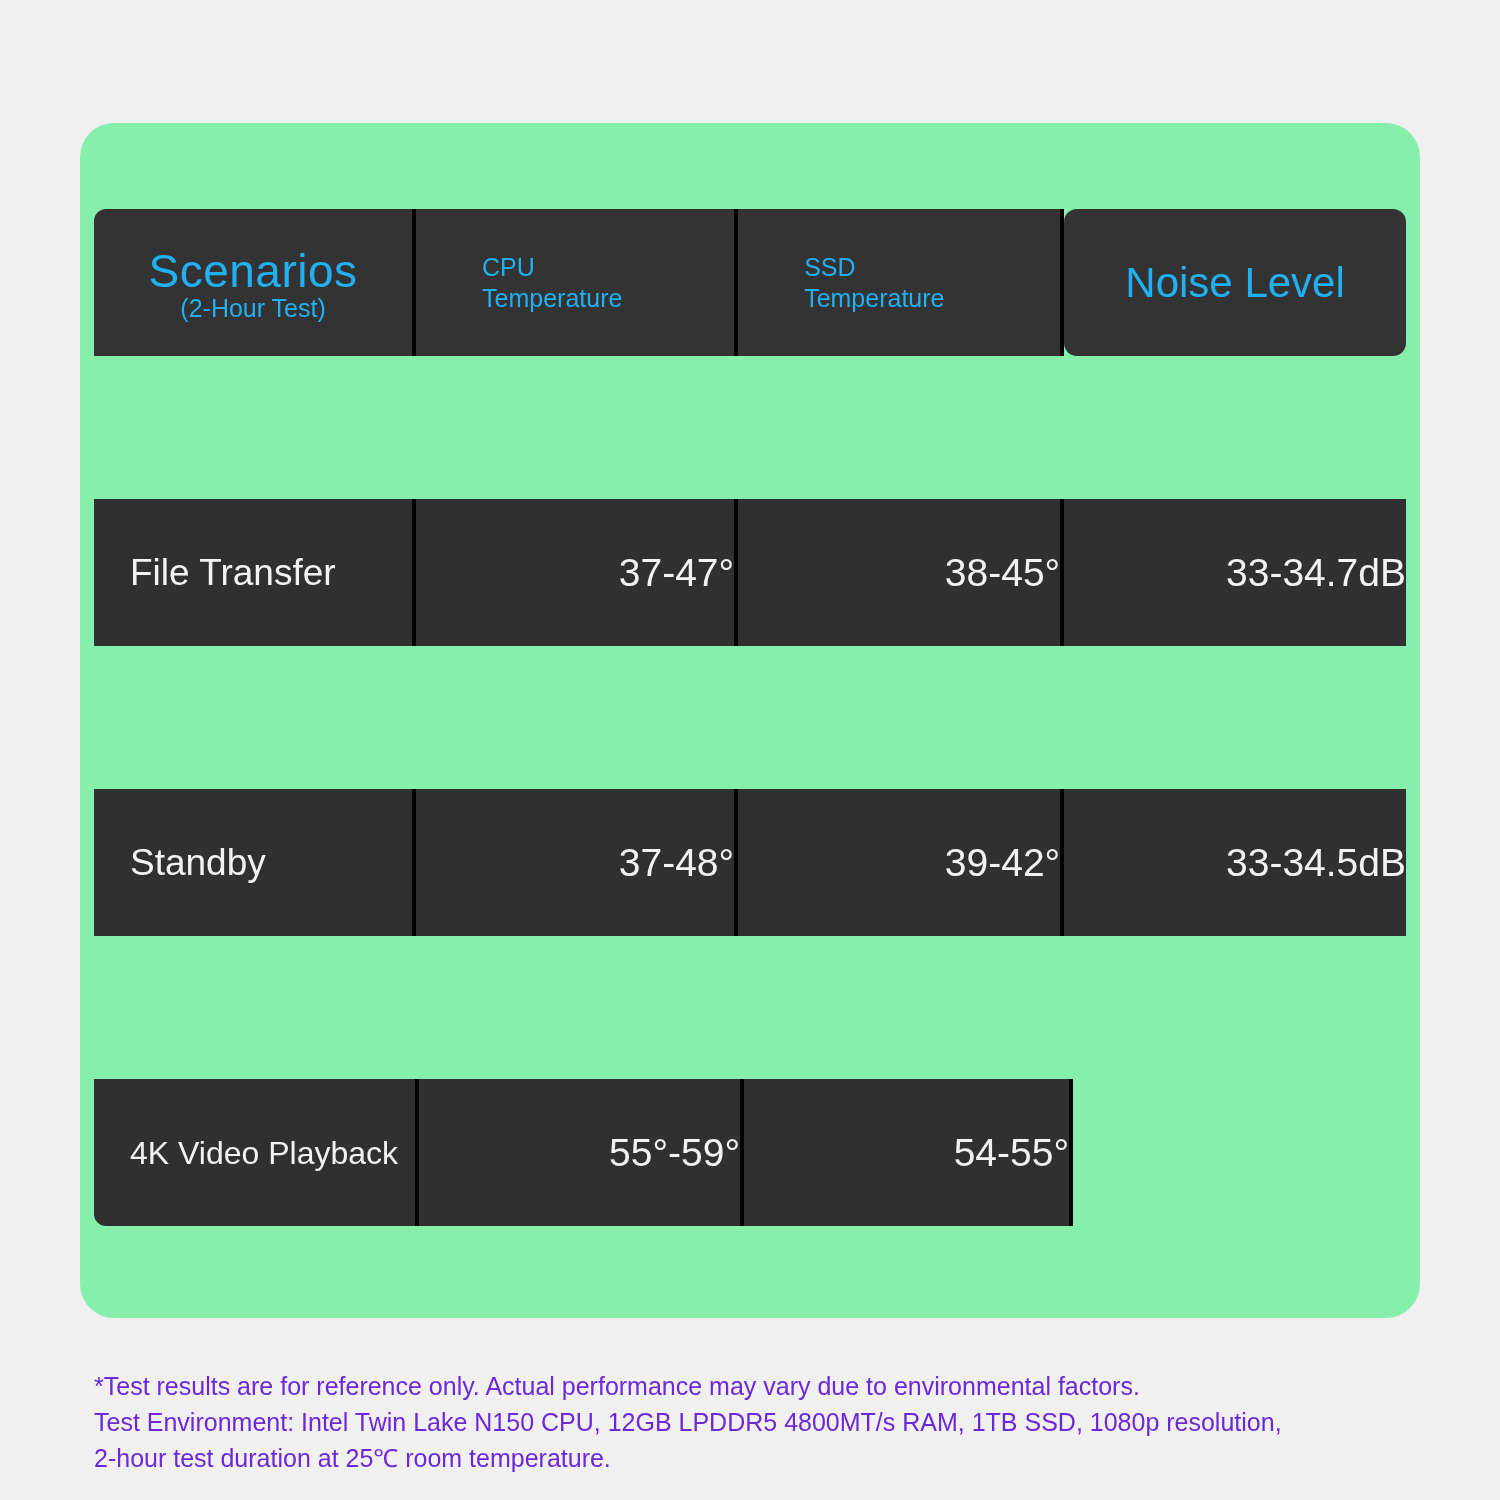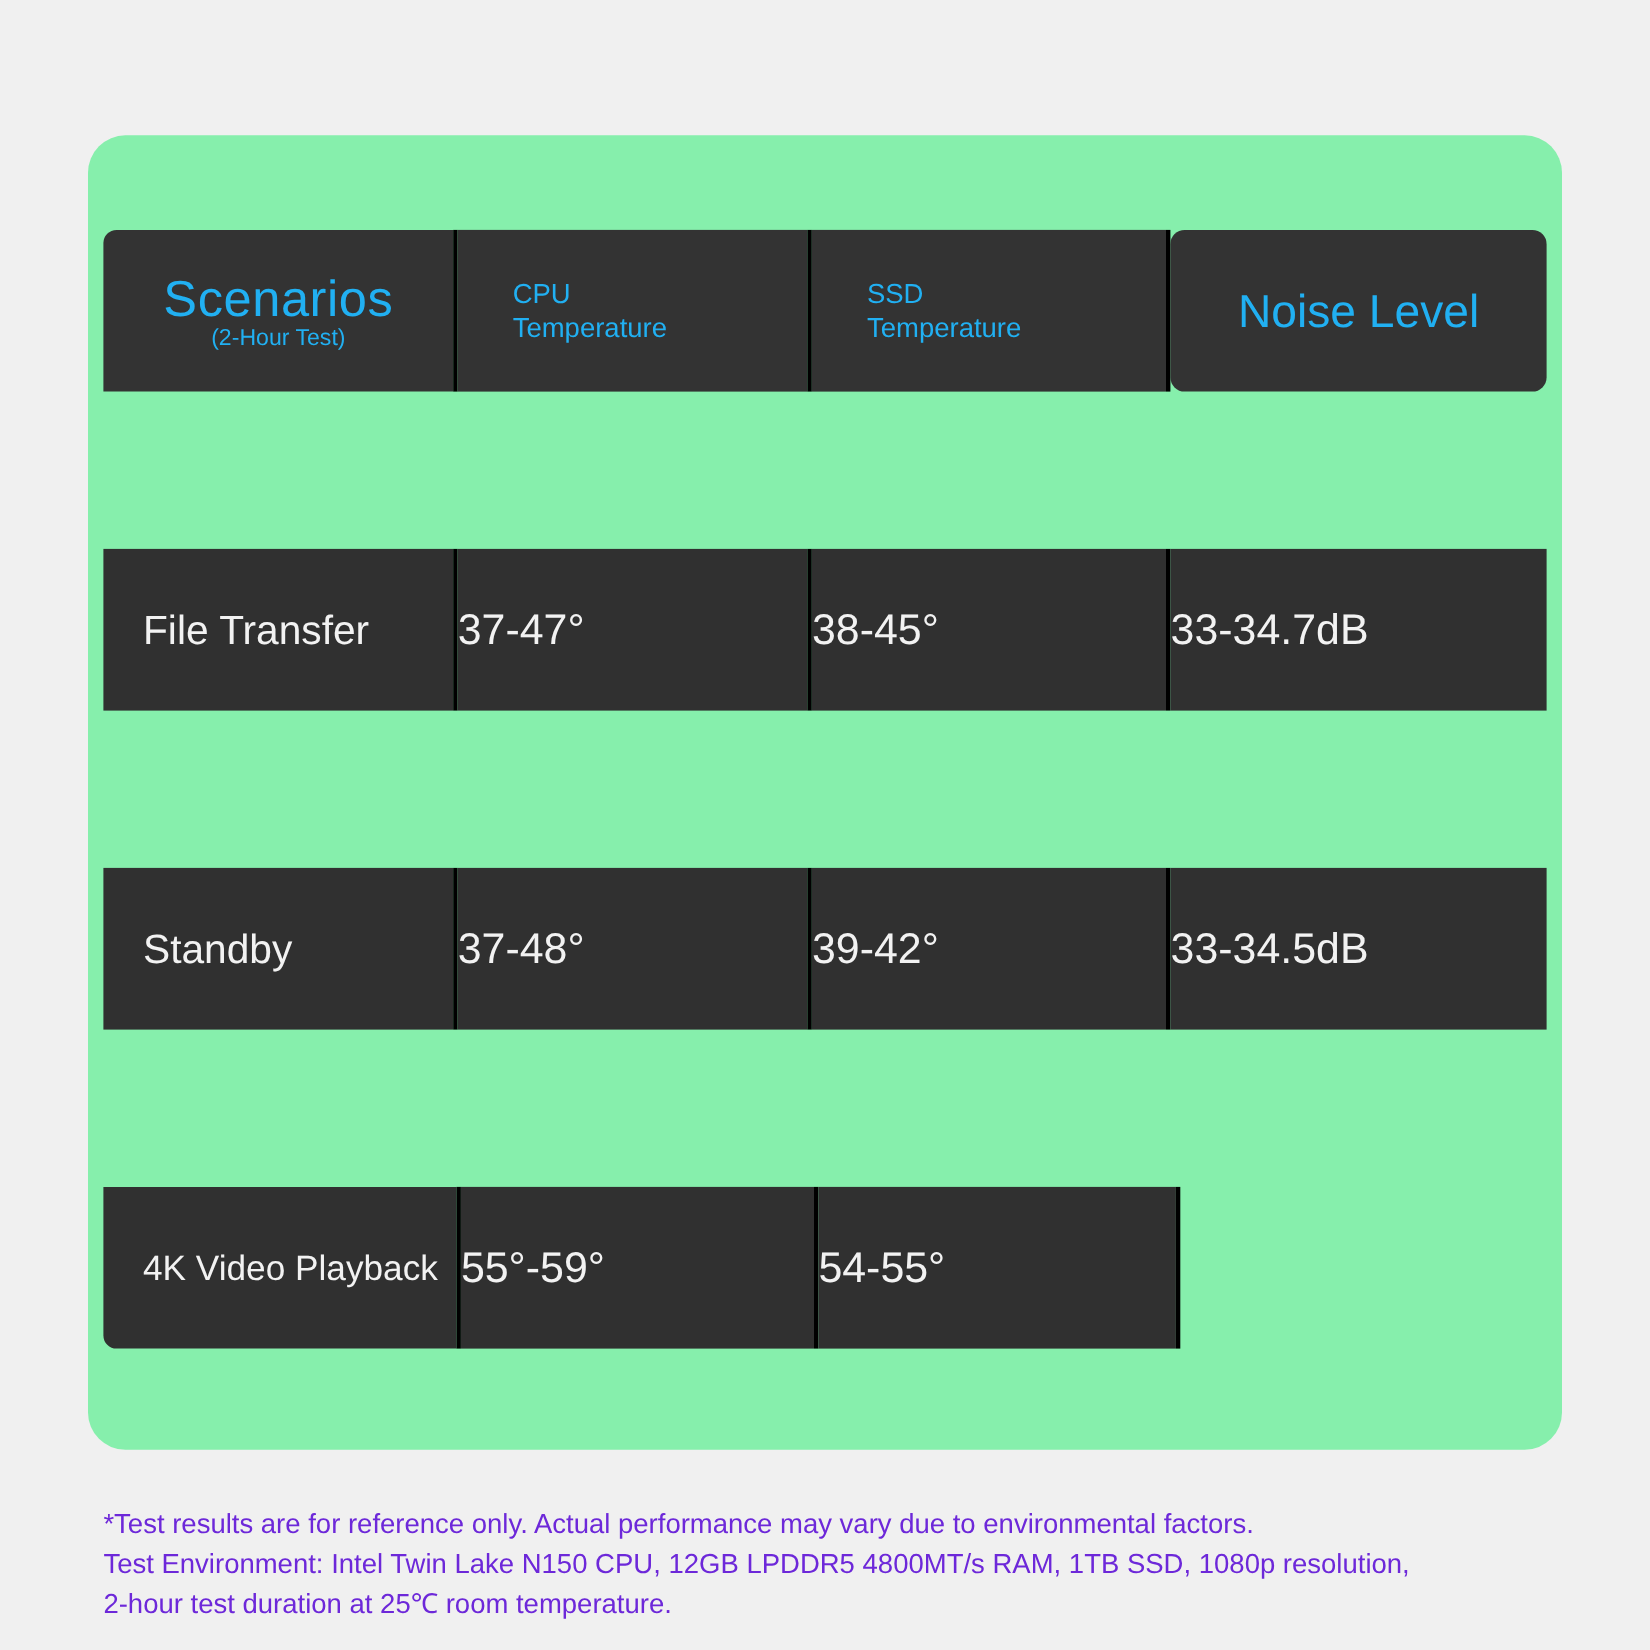--- a/index.html
+++ b/index.html
@@ -85,27 +85,27 @@
   }
 
   .h-scenarios-main {
     color: #21b0f2;
     font-size: 46px;
     line-height: 48px;
     letter-spacing: 0.5px;
   }
   .h-scenarios-sub {
     color: #21b0f2;
-    font-size: 21px;
+    font-size: 25px;
     line-height: 22px;
     margin-top: 2px;
   }
 
   .h-two-line {
-    padding-left: 50px;
+    padding-left: 66px;
     color: #21b0f2;
     font-size: 25px;
     line-height: 31px;
   }
   .h-two-line .l1 { display: block; }
   .h-two-line .l2 { display: block; }
 
   .h-noise {
     color: #21b0f2;
     font-size: 42px;
@@ -127,21 +127,21 @@
     white-space: nowrap;
   }
   .scenario-label.small {
     font-size: 32px;
   }
 
   .value {
     color: #f2f2f2;
     font-size: 39px;
     width: 100%;
-    text-align: left;
+    text-align: right;
     line-height: 44px;
   }
 
   .row.last .c-scenario { border-bottom-left-radius: 12px; }
   .row.last .c-noise    { border-bottom-right-radius: 12px; }
 
   
   .footnote {
     position: absolute;
     left: 94px;

